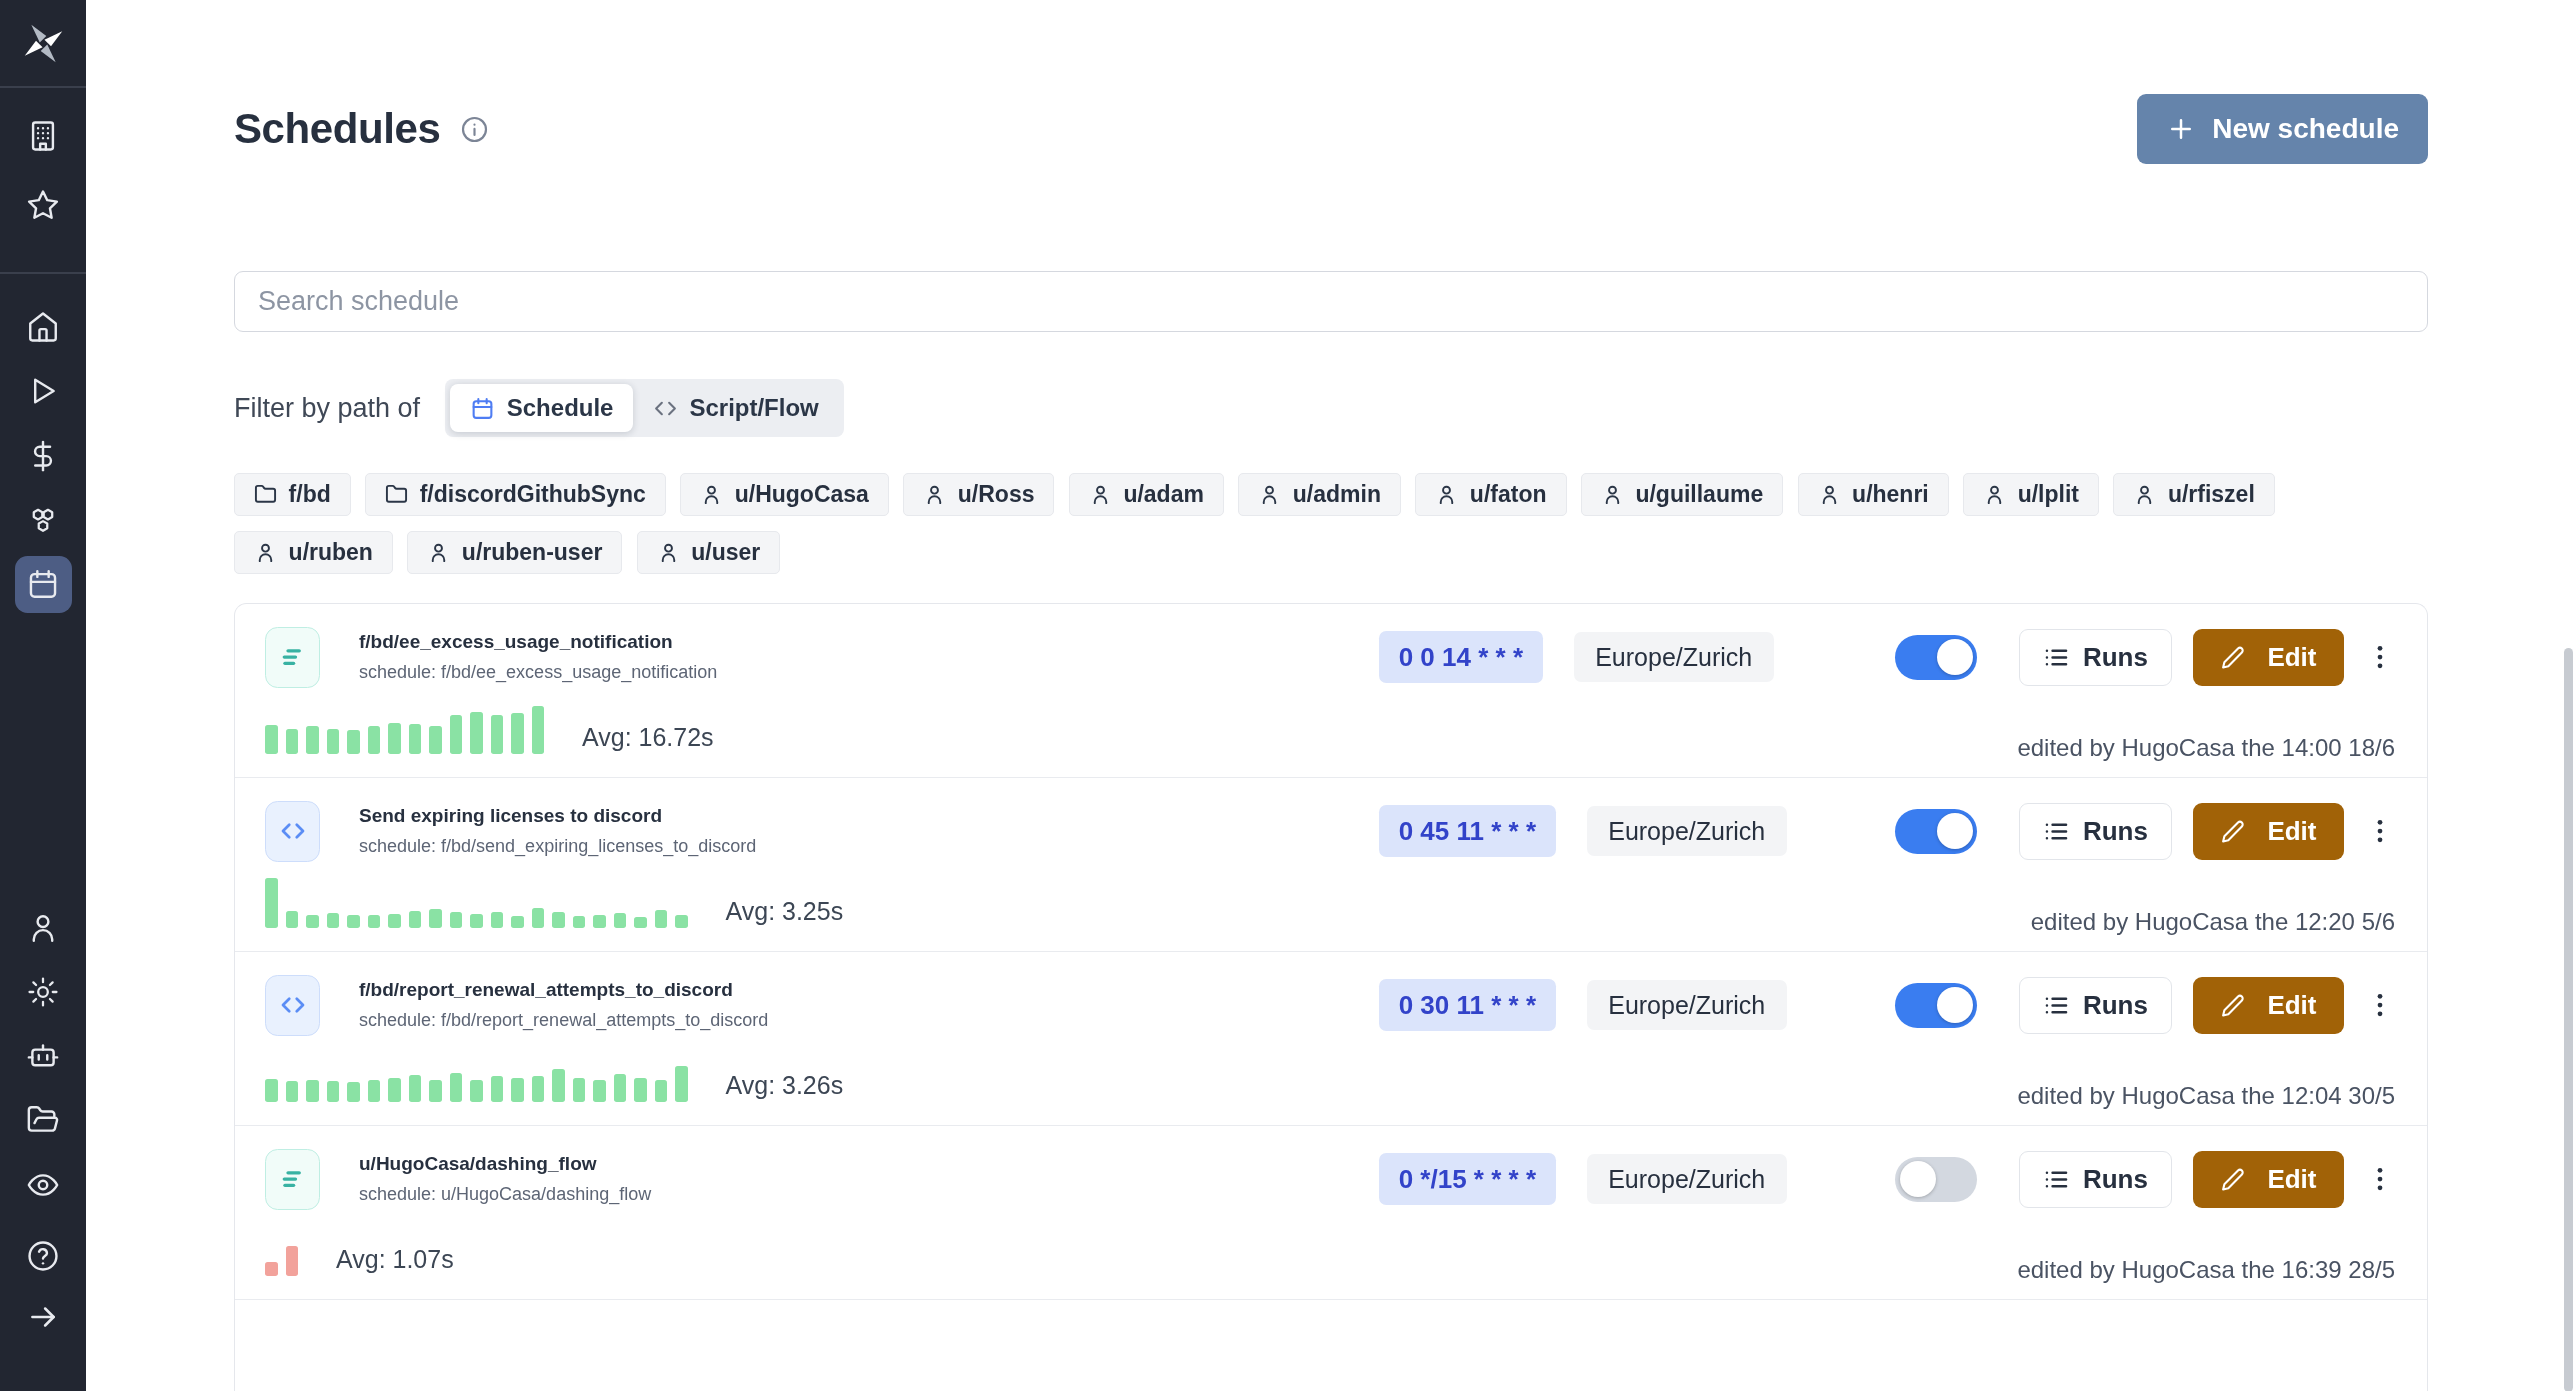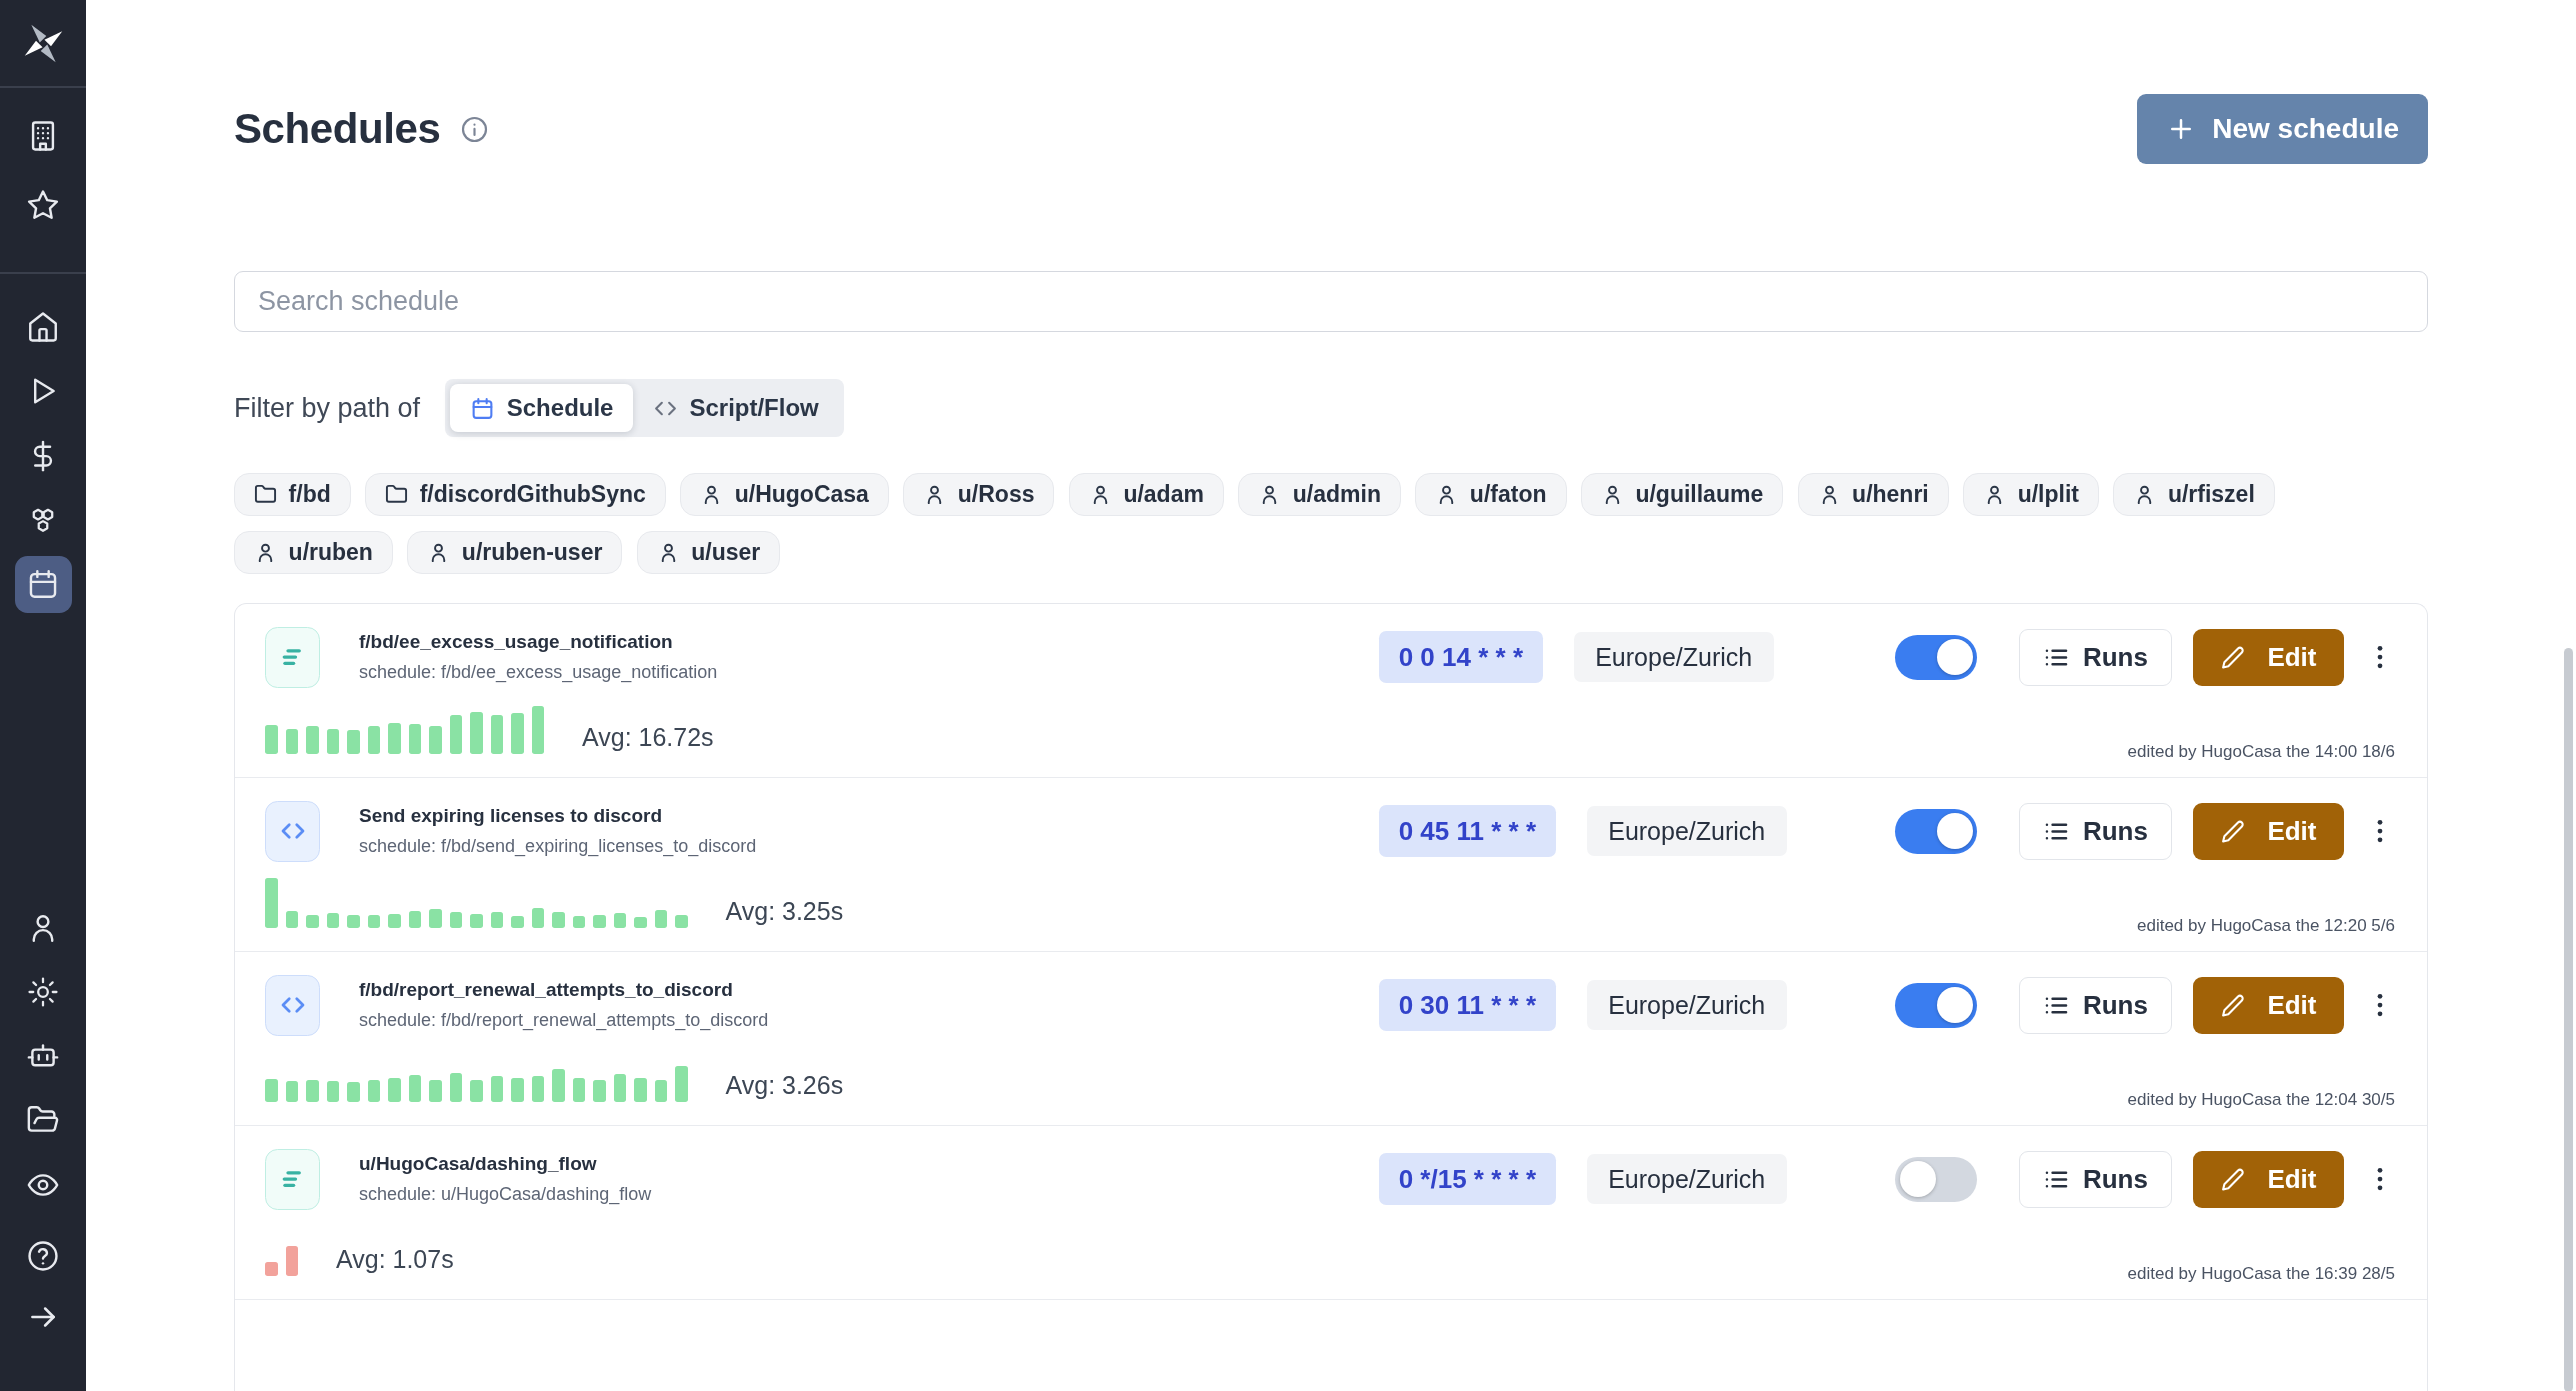--- a/index.html
+++ b/index.html
@@ -42,21 +42,21 @@
   .filter-label{font-size:27px;color:#3f4856;}
   .seg{background:#eceef2;border-radius:8px;padding:5.4px;display:inline-flex;align-items:center;}
   .seg-opt{display:flex;align-items:center;gap:11.6px;padding:9.8px 19.7px;border-radius:8px;
     font-size:24px;font-weight:700;color:#2b3647;cursor:pointer;white-space:nowrap;}
   .seg-opt.active{background:#fff;box-shadow:0 1.8px 7.2px rgba(20,30,50,.16);}
   .seg-opt svg{width:25px;height:25px;}
   .ic-blue{color:#4f7df3;} .ic-gray{color:#6b7280;}
 
   .chips{margin-top:36px;display:flex;flex-wrap:wrap;gap:14.3px;max-width:2195px;}
   .chip{display:inline-flex;align-items:center;gap:11.6px;background:#f4f5f7;border:1.8px solid #e7e9ed;
-    border-radius:15px;padding:0 19px;height:43px;font-size:23px;font-weight:700;color:#27303f;cursor:pointer;}
+    border-radius:5px;padding:0 19px;height:43px;font-size:23px;font-weight:700;color:#27303f;cursor:pointer;}
   .chip svg{width:23px;height:23px;color:#2b3647;flex-shrink:0;}
 
   .status-row{margin-top:25px;display:flex;align-items:center;justify-content:flex-end;gap:30px;}
   .seg.small .seg-opt{padding:7.2px 17px;}
   .switch{width:75px;height:38px;border-radius:19px;background:#d2d7de;position:relative;
     cursor:pointer;flex-shrink:0;}
   .switch .knob{width:30px;height:30px;border-radius:50%;background:#fff;position:absolute;top:3.6px;
     left:3.6px;box-shadow:0 0.9px 3.6px rgba(0,0,0,.3);}
   .switch-label{font-size:26px;color:#27303f;}
 
@@ -93,21 +93,21 @@
     font-family:inherit;text-align:center;}
   .btn-edit svg{width:25px;height:25px;}
   .kebab{background:none;border:none;color:#27303f;cursor:pointer;padding:0;display:flex;align-items:center;}
   .kebab svg{width:30px;height:30px;}
   .rstats{display:flex;align-items:flex-end;gap:38px;margin-top:14.3px;height:52px;}
   .bars{display:flex;align-items:flex-end;gap:8px;}
   .bar{width:12.5px;border-radius:2.7px;}
   .bar.green{background:#8ae2a4;}
   .bar.red{background:#f2a29b;}
   .avg{font-size:25px;color:#3c4654;padding-bottom:1.8px;white-space:nowrap;}
-  .edited{position:absolute;right:32px;bottom:14.3px;font-size:17px;color:#4a5363;}
+  .edited{position:absolute;right:32px;bottom:14.3px;font-size:24px;color:#4a5363;}
 
   
   .scroll-track{position:fixed;top:0;right:0;width:14.3px;height:100%;}
   .scroll-thumb{position:absolute;top:648px;right:2.7px;width:9px;height:744px;border-radius:5.4px;background:#c7cbd1;}
 </style>
 </head>
 <body>
 
 <div class="app">
 

